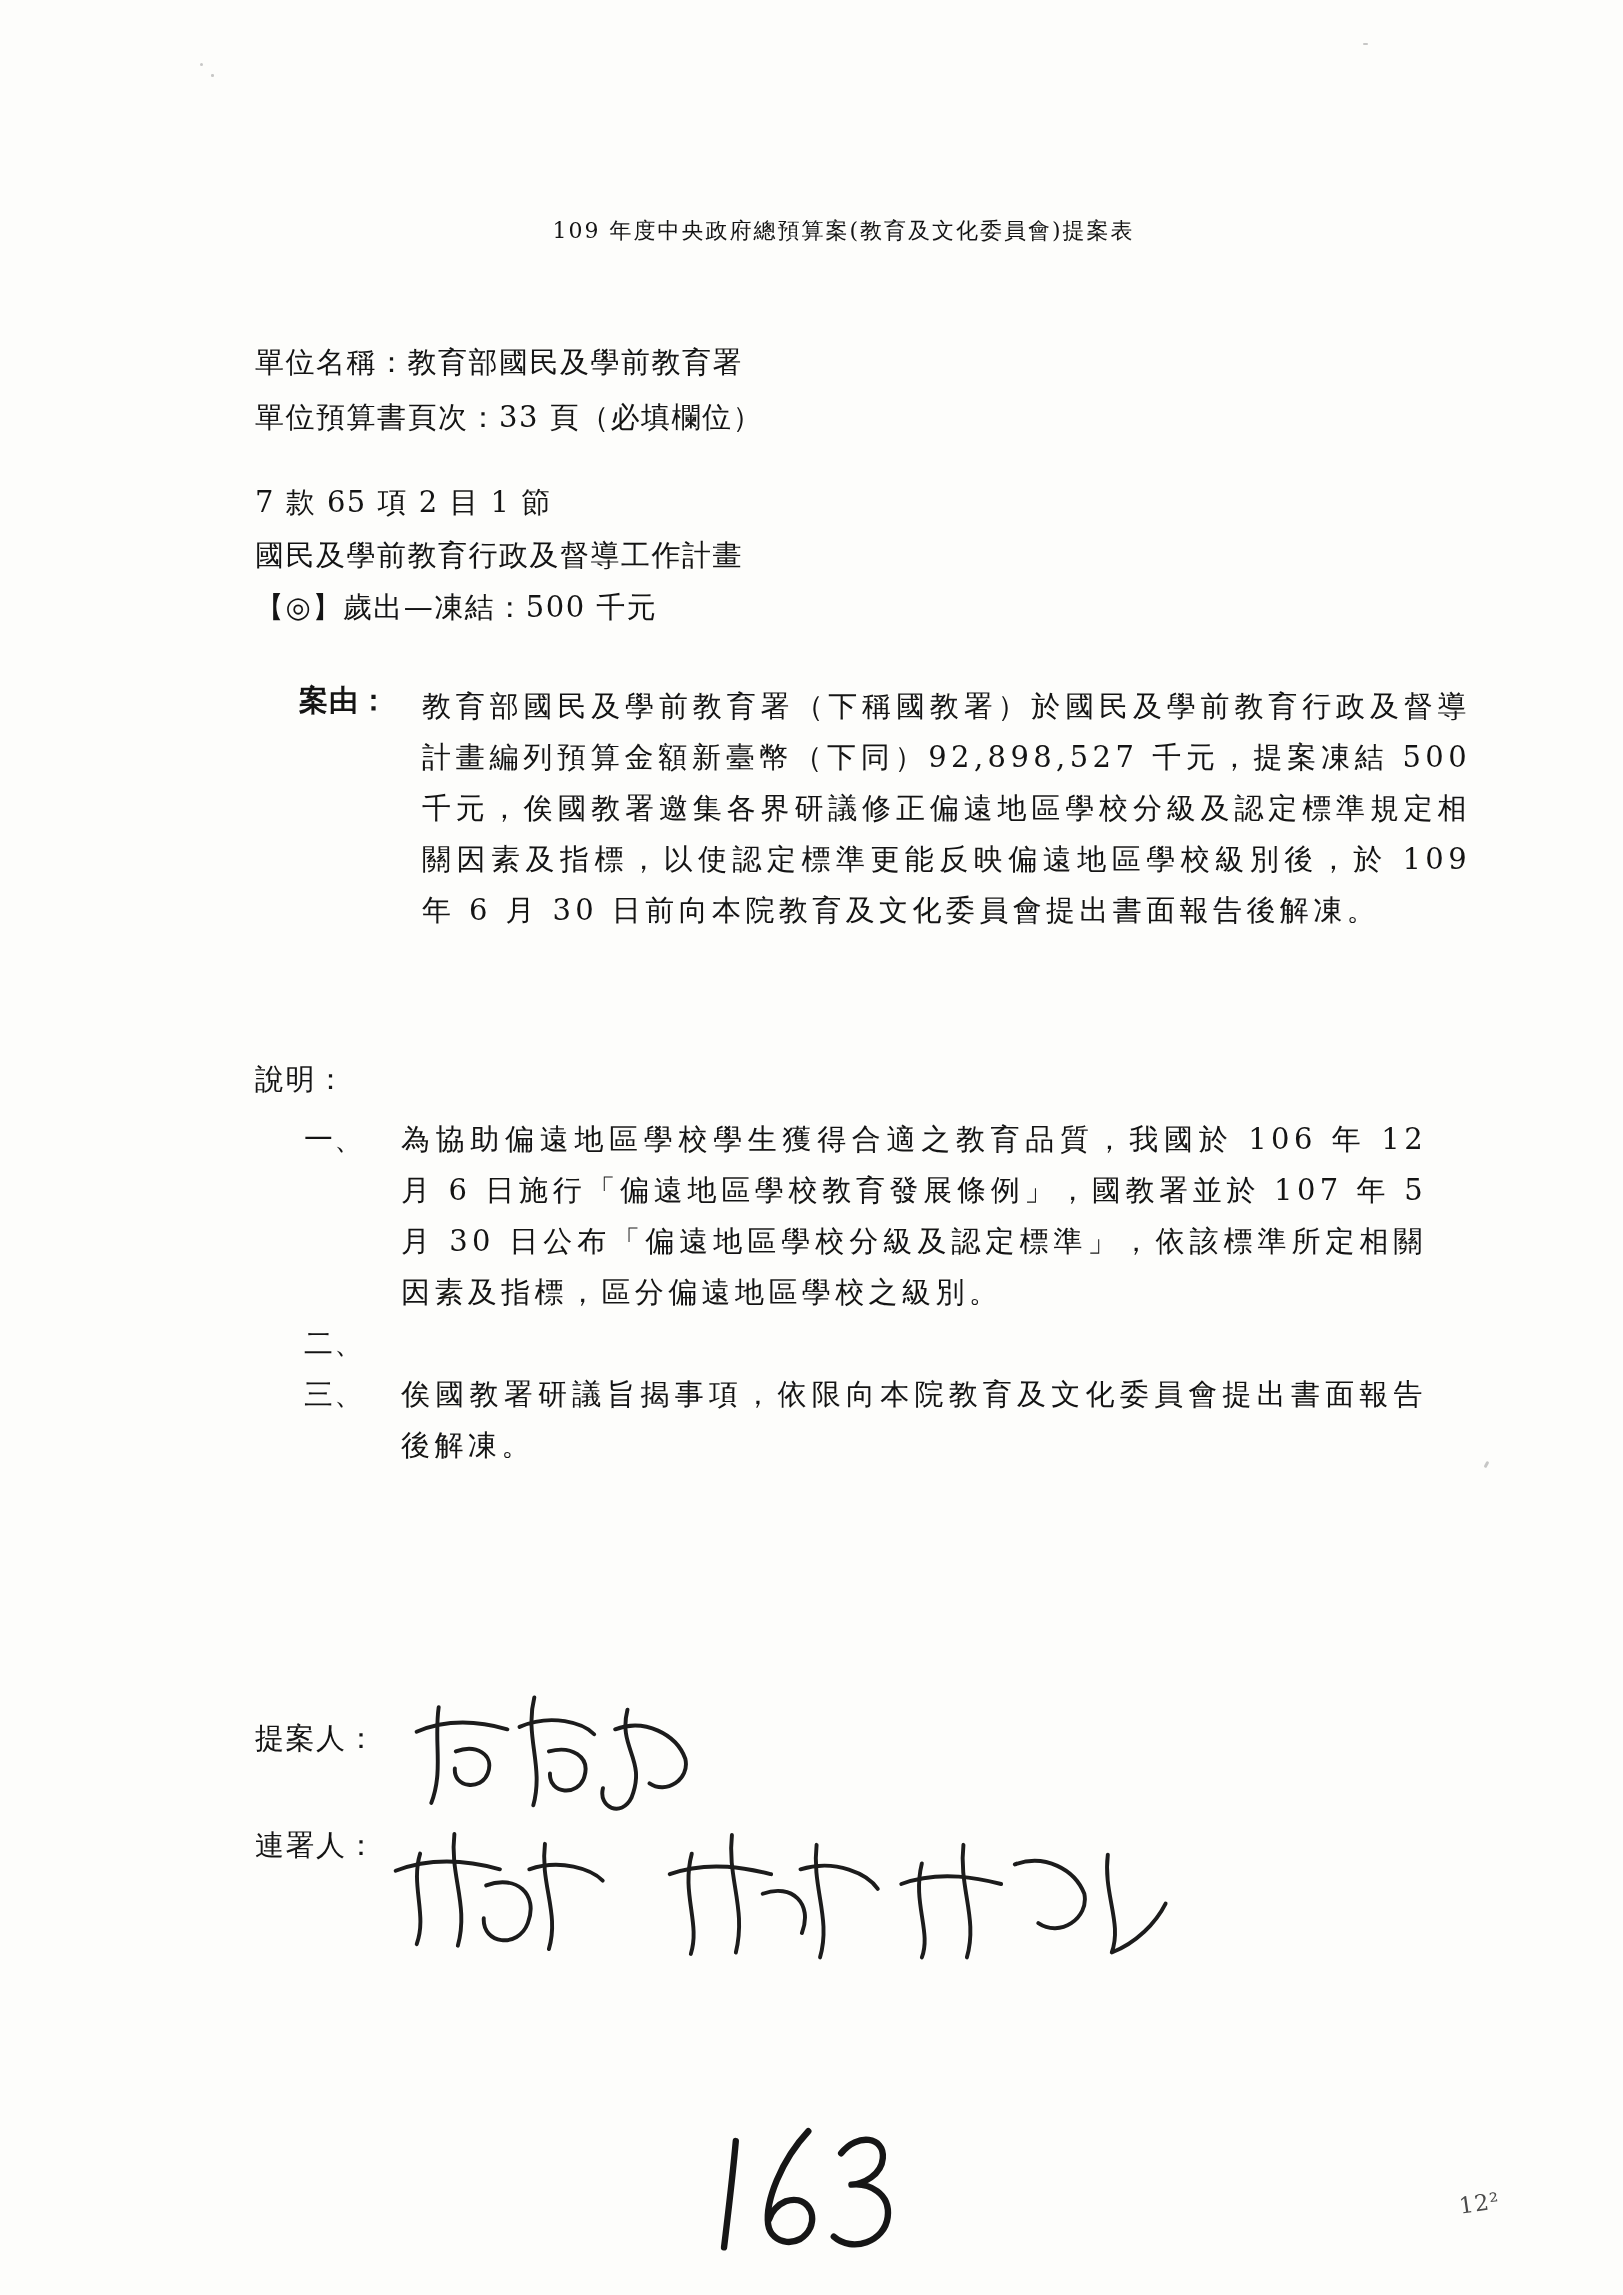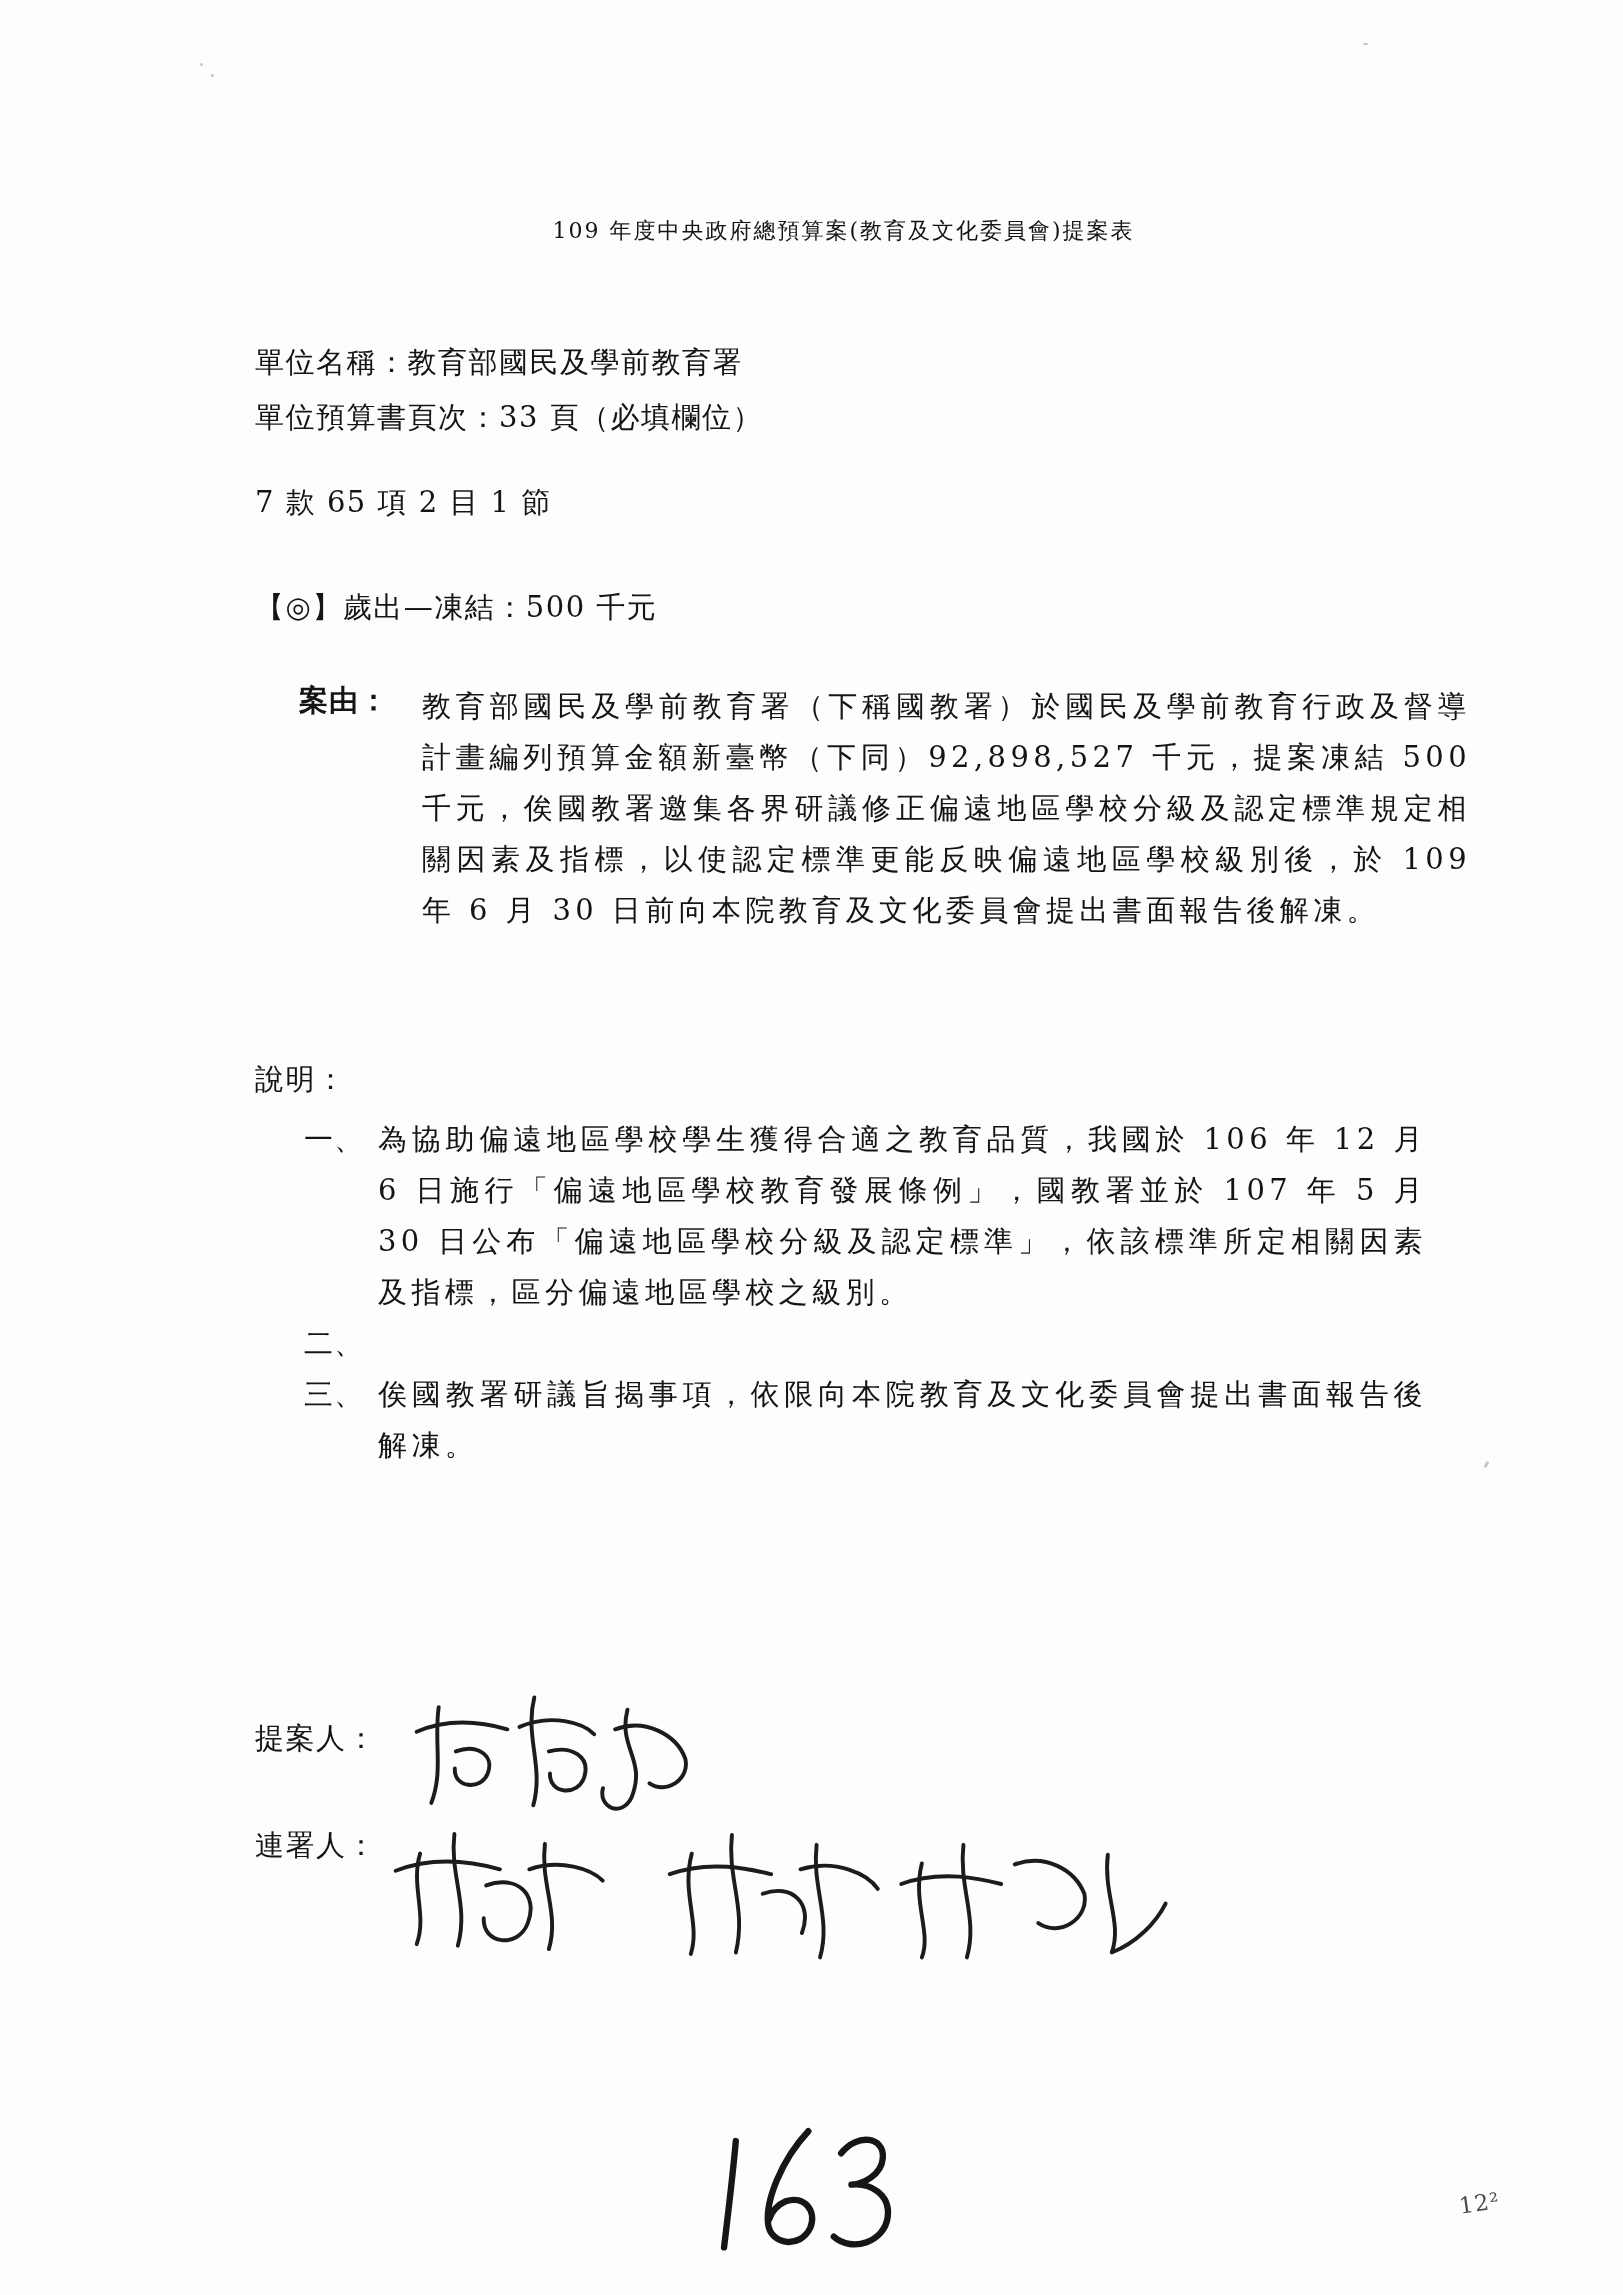--- a/index.html
+++ b/index.html
@@ -55,21 +55,21 @@
 
   .exp-list { left: 255px; top: 1114px; width: 1172px; }
   .exp-item { display: flex; align-items: flex-start; }
   .exp-num {
     flex: 0 0 74px; margin-left: 49px;
     font-size: 29px; line-height: 51px; letter-spacing: 1px;
   }
   .exp-text {
     flex: 1;
     font-size: 29px; line-height: 51px; letter-spacing: 4.4px;
-    text-align: justify; text-justify: inter-character;
+    text-align: justify; text-justify: inter-character; margin-left: 23px;
   }
   .exp-item + .exp-item { margin-top: 0px; }
 
   .sig-proposer-label { left: 255px; top: 1719px; }
   .sig-cosigner-label { left: 255px; top: 1826px; }
 
   .sig-svg { stroke: #1c1c1c; fill: none; stroke-linecap: round; stroke-linejoin: round; }
   .proposer-sig  { left: 397px;  top: 1668px; }
   .cosigner-sig  { left: 373px;  top: 1790px; }
 
@@ -98,20 +98,21 @@
   <div class="abs speck speck2"></div>
   <div class="abs speck speck3"></div>
   <div class="abs speck speck4"></div>
 
   <div class="abs title">109 年度中央政府總預算案(教育及文化委員會)提案表</div>
 
   <div class="abs line unit-name">單位名稱：教育部國民及學前教育署</div>
   <div class="abs line bold unit-page">單位預算書頁次：33 頁（必填欄位）</div>
 
   <div class="abs line bold item-code">7 款 65 項 2 目 1 節</div>
+  <div class="abs line bold item-plan">國民及學前教育行政及督導工作計畫</div>
   <div class="abs line bold item-frz">【◎】歲出—凍結：500 千元</div>
 
   <div class="abs case-block">
     <div class="case-label">案由：</div>
     <div class="case-body">教育部國民及學前教育署（下稱國教署）於國民及學前教育行政及督導計畫編列預算金額新臺幣（下同）92,898,527 千元，提案凍結 500 千元，俟國教署邀集各界研議修正偏遠地區學校分級及認定標準規定相關因素及指標，以使認定標準更能反映偏遠地區學校級別後，於 109 年 6 月 30 日前向本院教育及文化委員會提出書面報告後解凍。</div>
   </div>
 
   <div class="abs line bold exp-label">說明：</div>
 
   <div class="abs exp-list">

